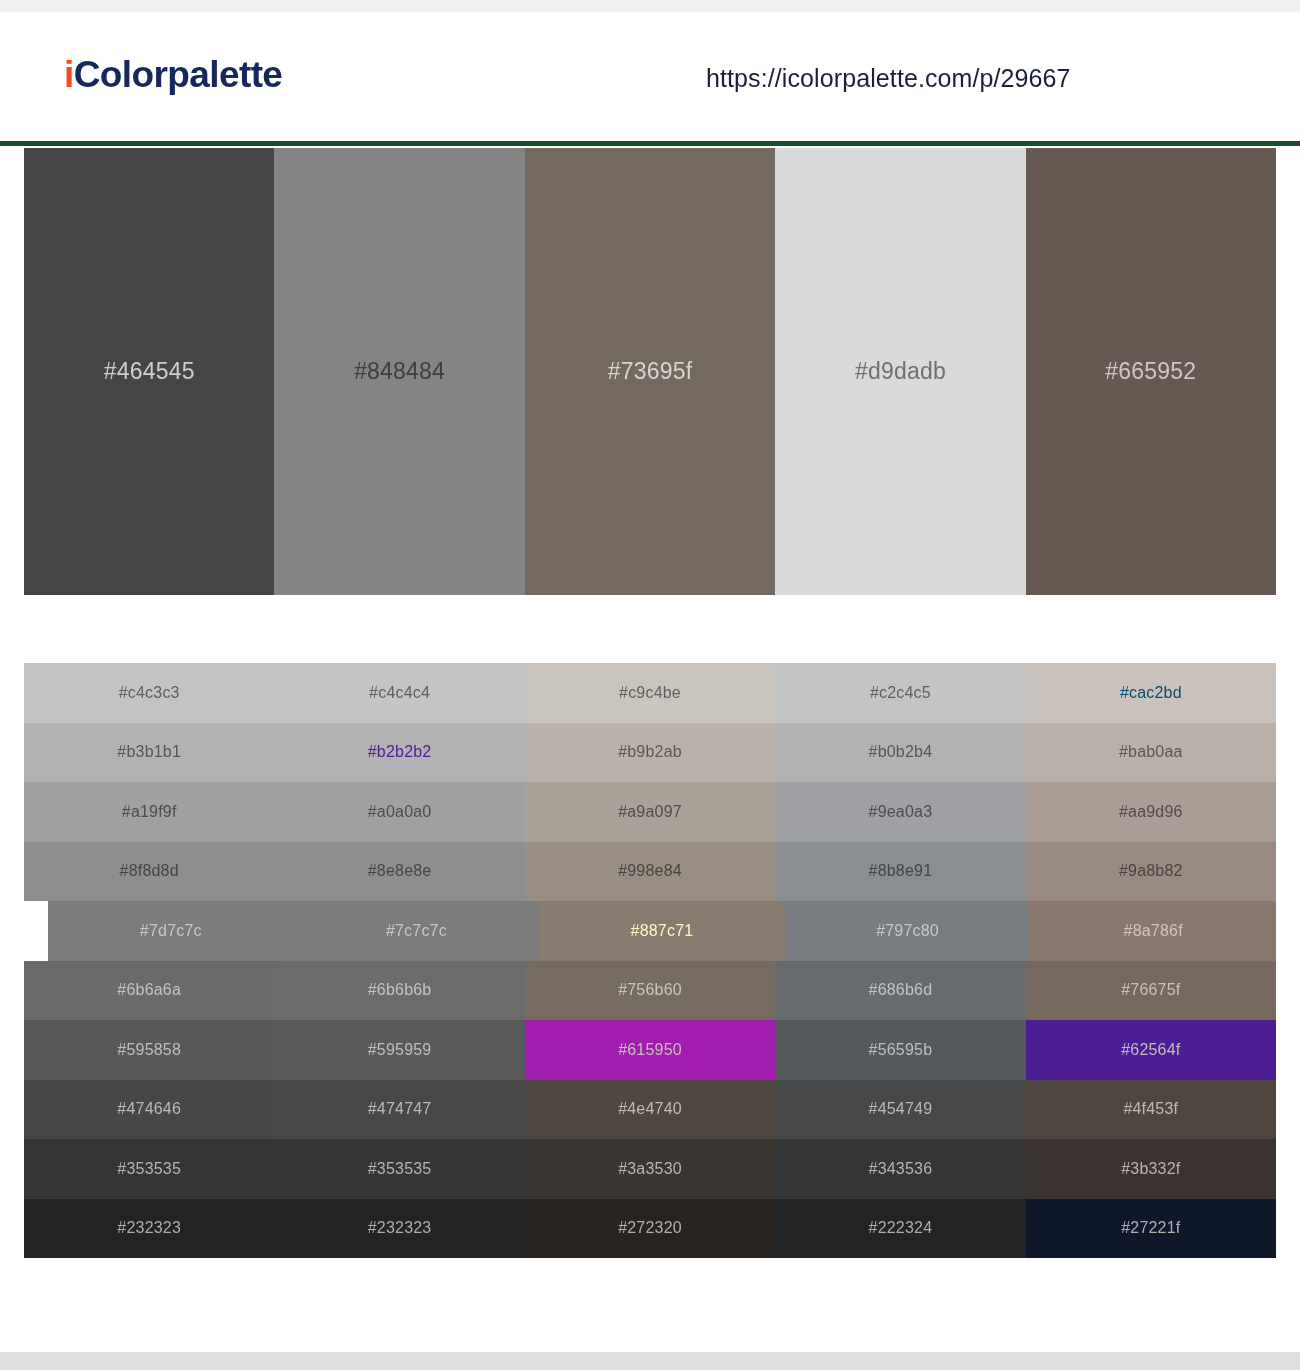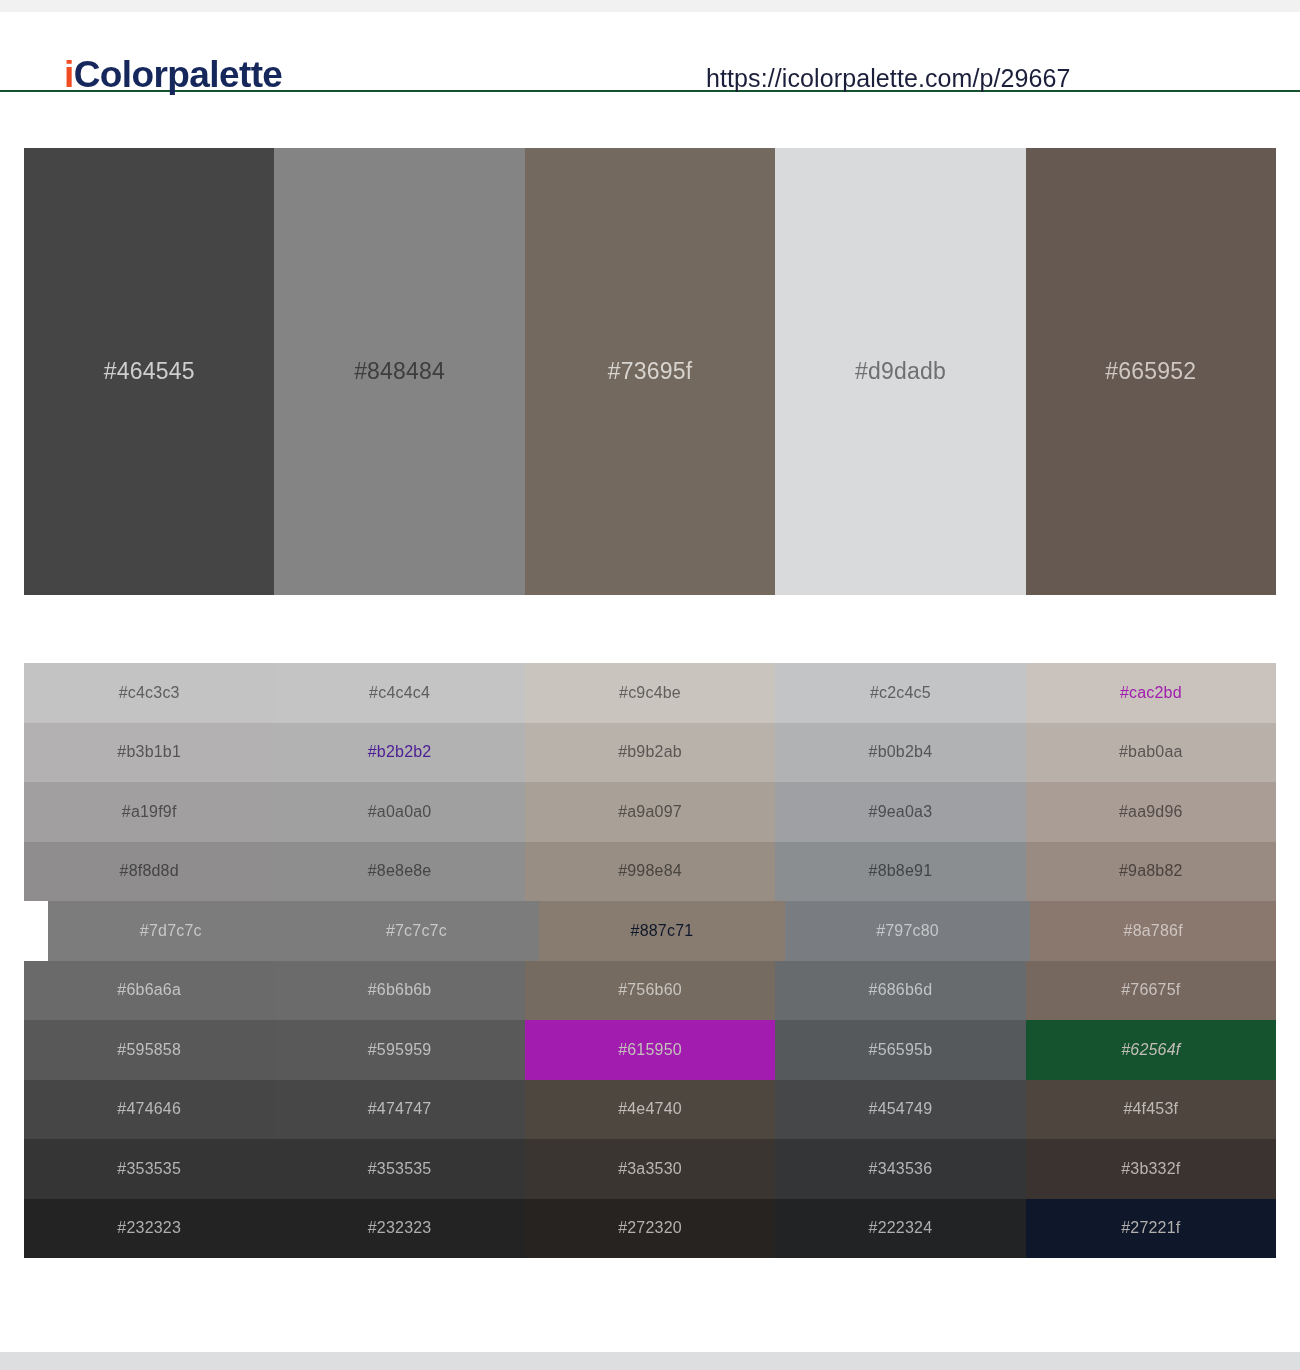--- a/index.html
+++ b/index.html
@@ -28,23 +28,23 @@
     width: 1300px;
     height: 12px;
     background: #f1f1f1;
   }
 
   
   .header {
     position: absolute;
     top: 12px; left: 0;
     width: 1300px;
-    height: 80px;
+    height: 134px;
     background: #ffffff;
-    border-bottom: 2px solid #14532d;
+    border-bottom: 5px solid #14532d;
     box-sizing: border-box;
     text-align: center;
   }
   .logo {
     position: absolute;
     left: 64px;
     top: 44px;
     font-size: 37px;
     font-weight: bold;
     letter-spacing: -0.6px;
@@ -165,21 +165,21 @@
         <div class="grid-cell" style="background: rgb(196, 196, 196);">
           <span class="grid-label" style="color: rgb(94, 94, 94);">#c4c4c4</span>
         </div>
         <div class="grid-cell" style="background: rgb(201, 196, 190);">
           <span class="grid-label" style="color: rgb(98, 96, 92);">#c9c4be</span>
         </div>
         <div class="grid-cell" style="background: rgb(194, 196, 197);">
           <span class="grid-label" style="color: rgb(93, 95, 96);">#c2c4c5</span>
         </div>
         <div class="grid-cell" style="background: rgb(202, 194, 189);">
-          <span class="grid-label" style="color: #a21caf;">#cac2bd</span>
+          <span class="grid-label" style="color: #0c4a6e;">#cac2bd</span>
         </div>
       </div>
       <div class="grid-row">
         <div class="grid-cell" style="background: rgb(179, 177, 177);">
           <span class="grid-label" style="color: rgb(85, 85, 85);">#b3b1b1</span>
         </div>
         <div class="grid-cell" style="background: rgb(178, 178, 178);">
           <span class="grid-label" style="color: #4c1d95;">#b2b2b2</span>
         </div>
         <div class="grid-cell" style="background: rgb(185, 178, 171);">
@@ -227,21 +227,21 @@
         </div>
       </div>
       <div class="grid-row">
         <div class="grid-cell" style="background: rgb(125, 124, 124); margin-left: 24px;">
           <span class="grid-label" style="color: rgb(200, 200, 200);">#7d7c7c</span>
         </div>
         <div class="grid-cell" style="background: rgb(124, 124, 124);">
           <span class="grid-label" style="color: rgb(200, 200, 200);">#7c7c7c</span>
         </div>
         <div class="grid-cell" style="background: rgb(136, 124, 113);">
-          <span class="grid-label" style="color: #0f172a;">#887c71</span>
+          <span class="grid-label" style="color: #fef9c3;">#887c71</span>
         </div>
         <div class="grid-cell" style="background: rgb(121, 124, 128);">
           <span class="grid-label" style="color: rgb(198, 200, 201);">#797c80</span>
         </div>
         <div class="grid-cell" style="background: rgb(138, 120, 111);">
           <span class="grid-label" style="color: rgb(206, 197, 193);">#8a786f</span>
         </div>
       </div>
       <div class="grid-row">
         <div class="grid-cell" style="background: rgb(107, 106, 106);">
@@ -266,21 +266,21 @@
         </div>
         <div class="grid-cell" style="background: rgb(89, 89, 89);">
           <span class="grid-label" style="color: rgb(191, 191, 191);">#595959</span>
         </div>
         <div class="grid-cell" style="background: #a21caf;">
           <span class="grid-label" style="color: rgb(196, 192, 187);">#615950</span>
         </div>
         <div class="grid-cell" style="background: rgb(86, 89, 91);">
           <span class="grid-label" style="color: rgb(190, 191, 192);">#56595b</span>
         </div>
-        <div class="grid-cell" style="background: #14532d; font-style: italic;">
+        <div class="grid-cell" style="background: #4c1d95;">
           <span class="grid-label" style="color: rgb(196, 189, 185);">#62564f</span>
         </div>
       </div>
       <div class="grid-row">
         <div class="grid-cell" style="background: rgb(71, 70, 70);">
           <span class="grid-label" style="color: rgb(186, 186, 186);">#474646</span>
         </div>
         <div class="grid-cell" style="background: rgb(71, 71, 71);">
           <span class="grid-label" style="color: rgb(186, 186, 186);">#474747</span>
         </div>

